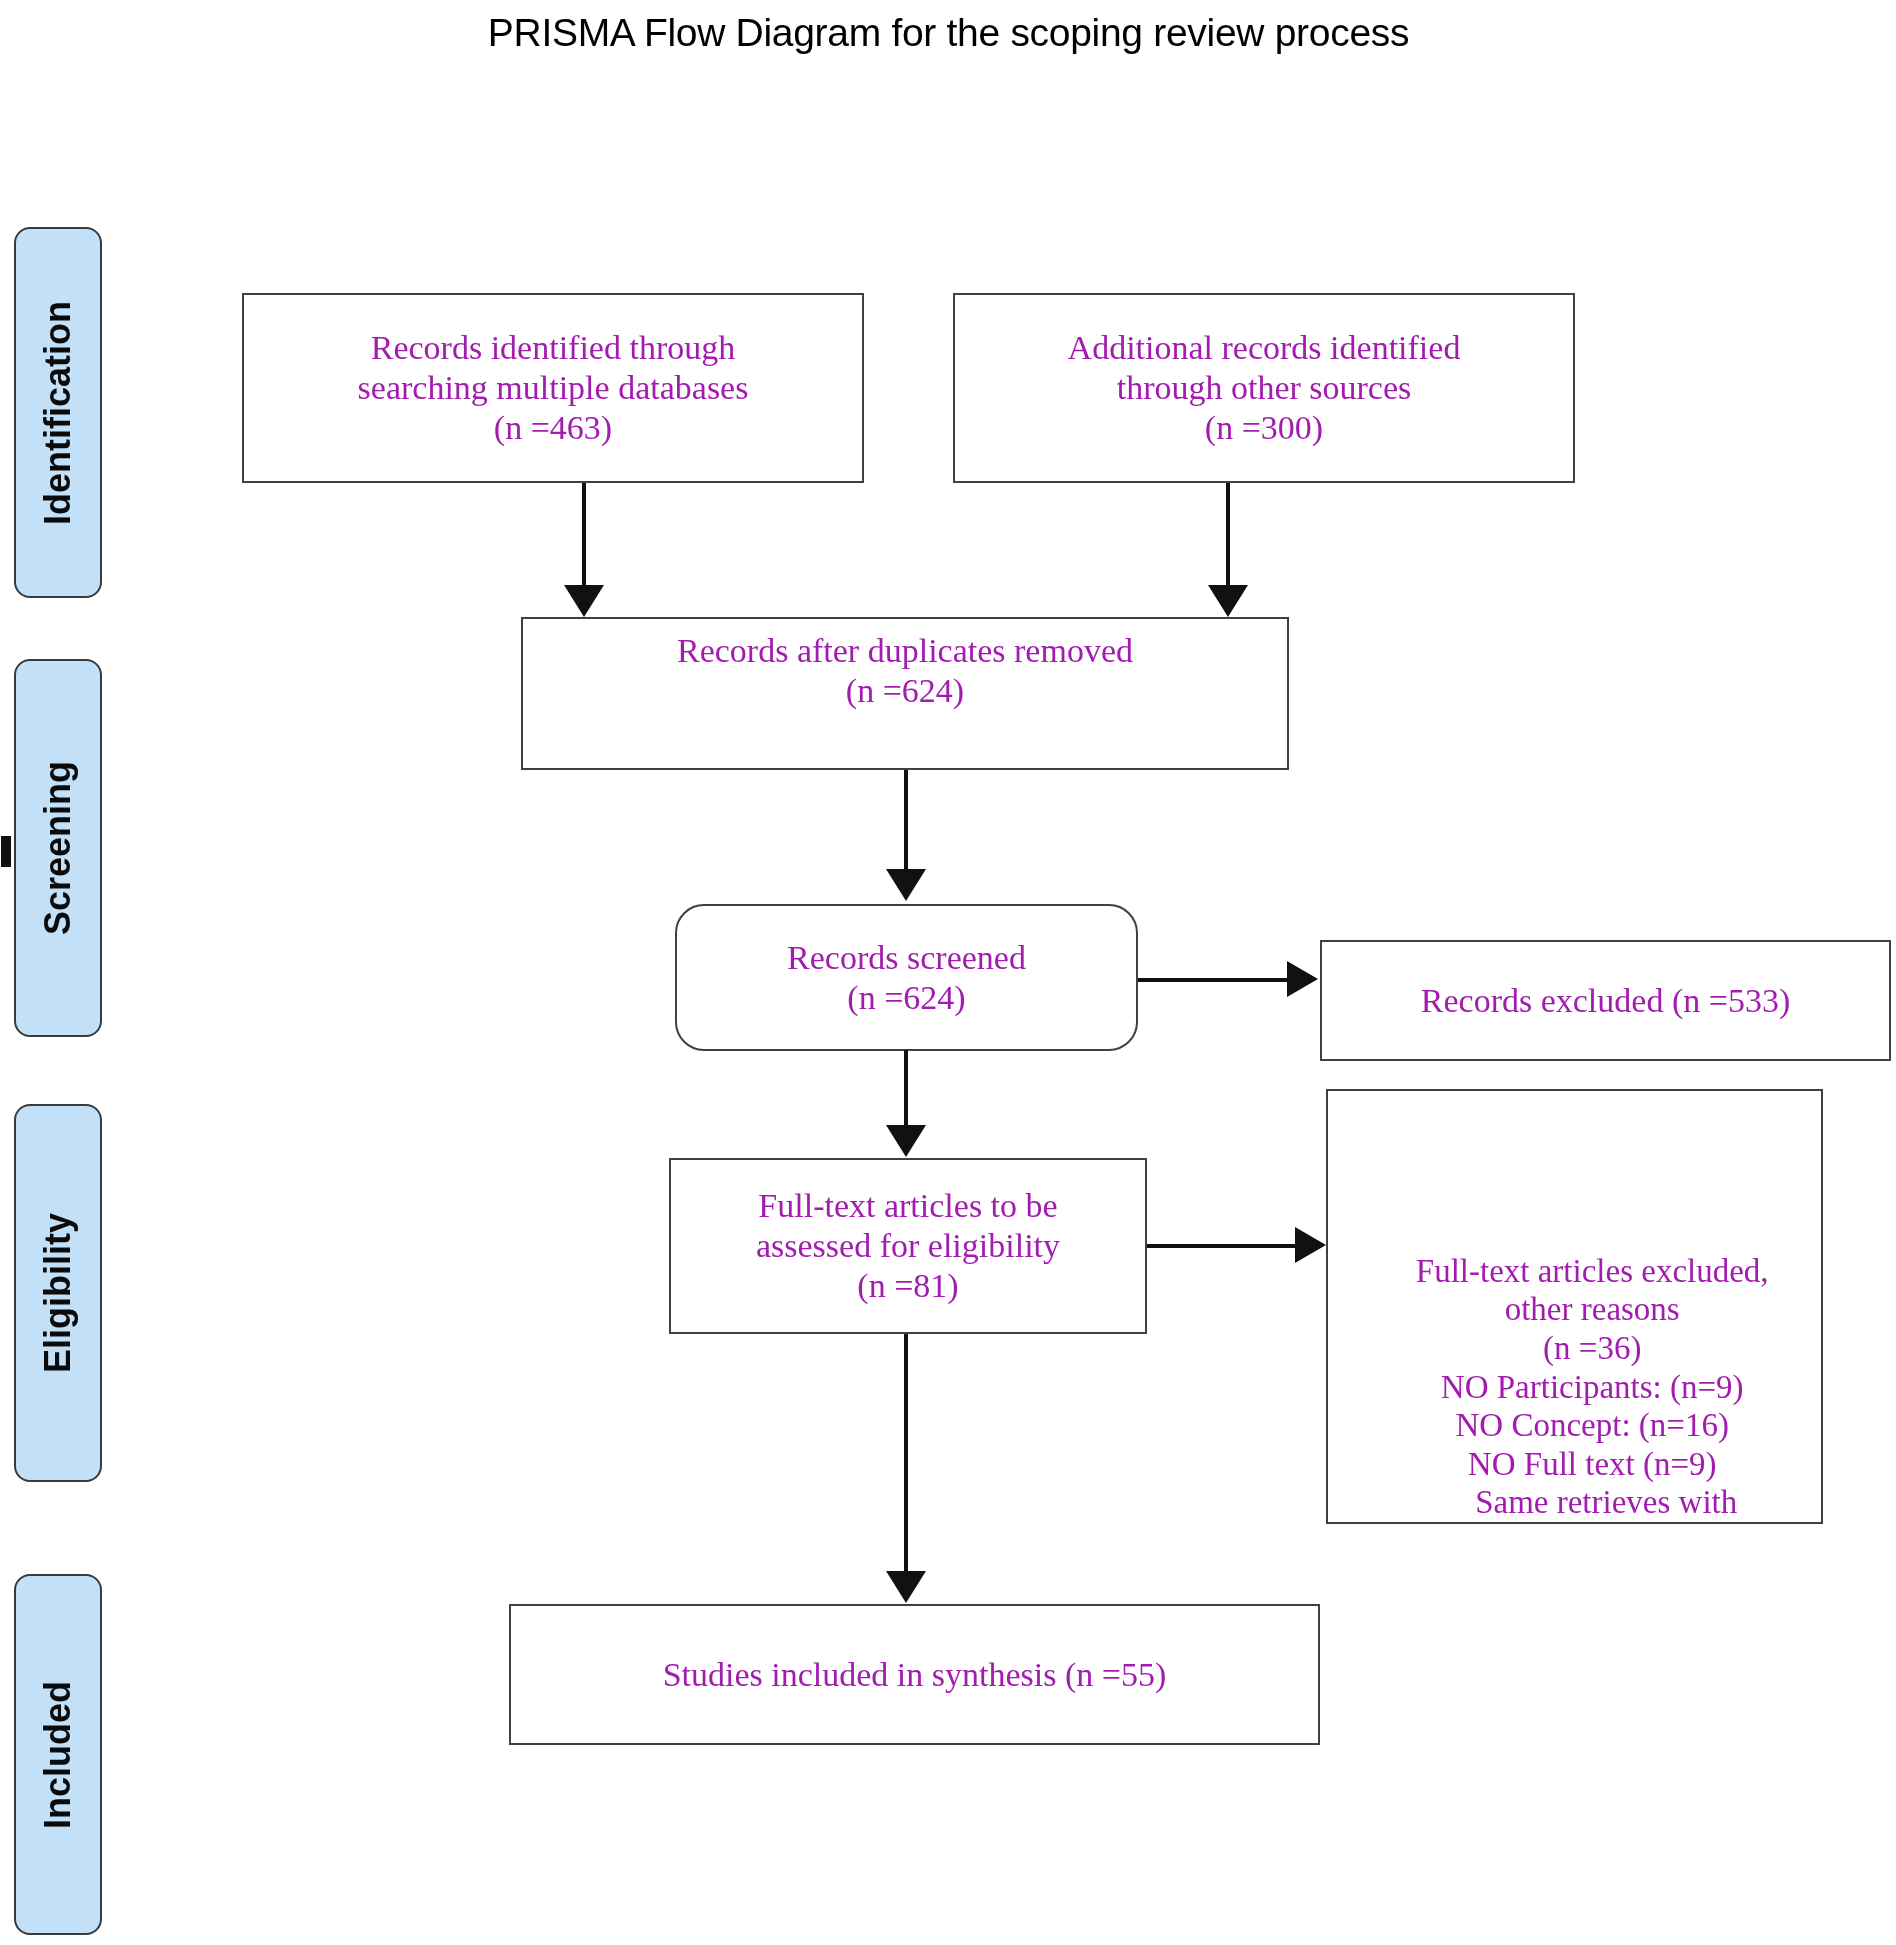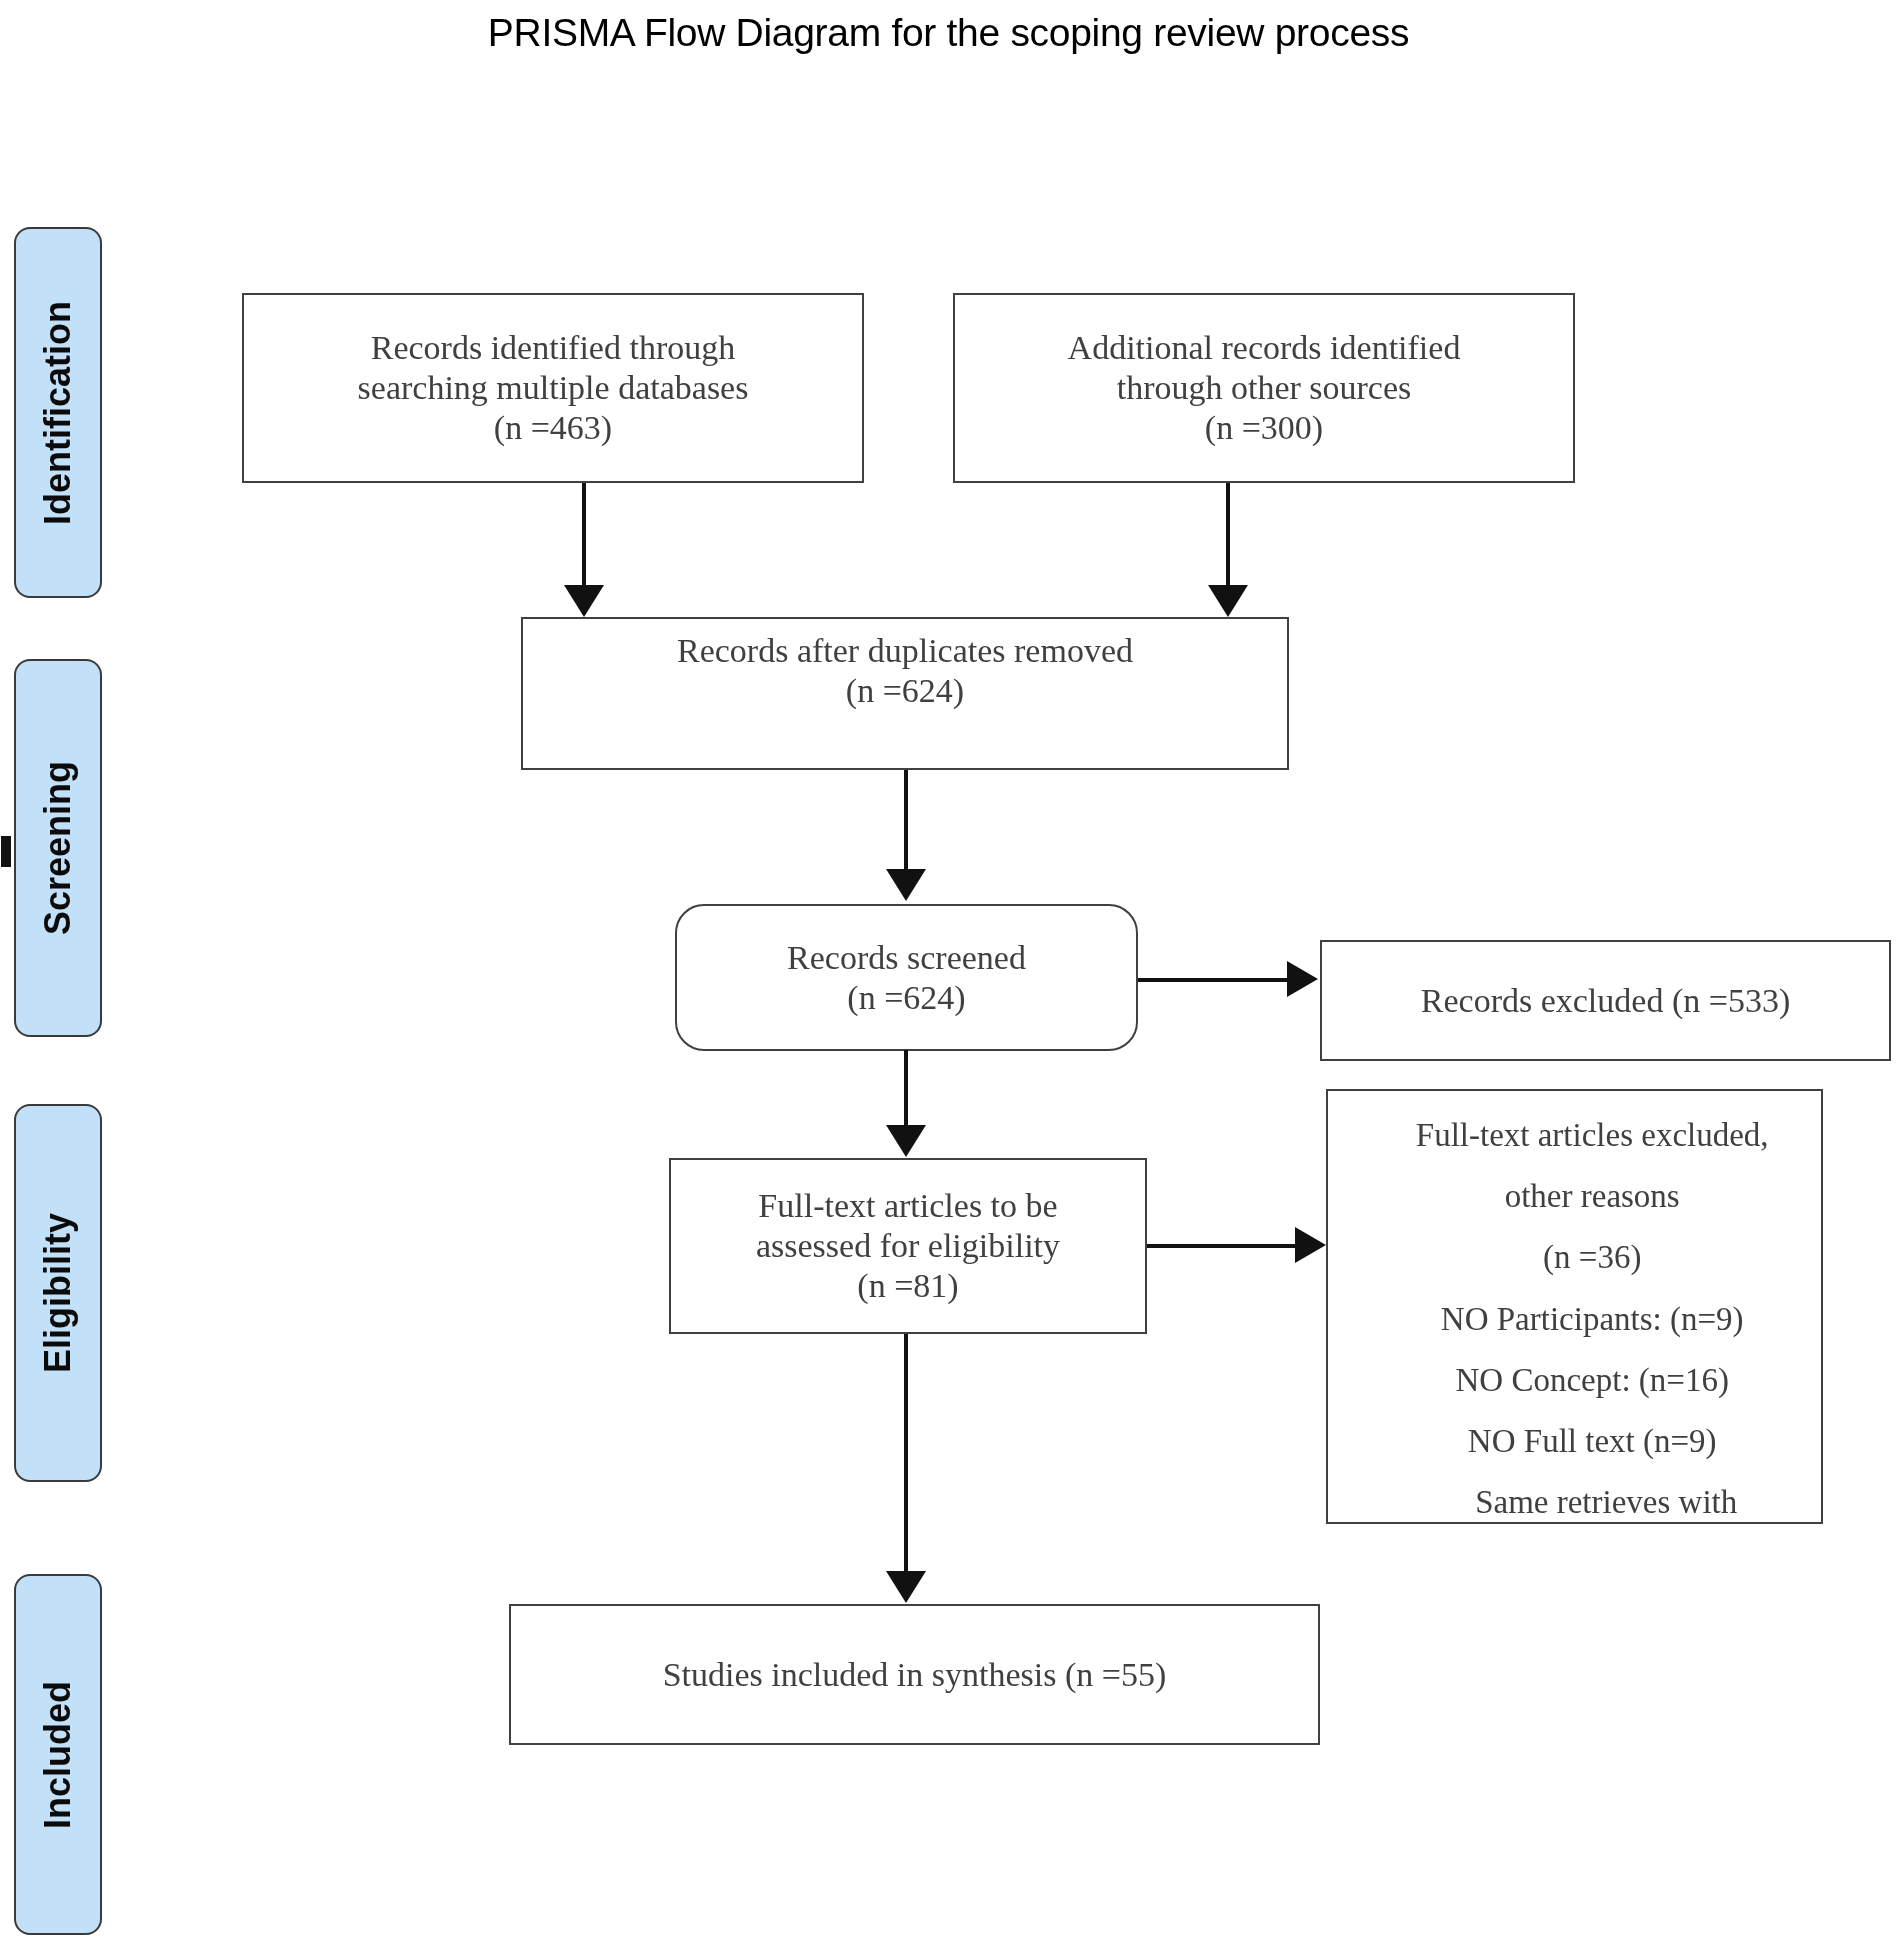--- a/index.html
+++ b/index.html
@@ -70,42 +70,42 @@
     height: 31px;
     background: #111111;
   }
 
   
   .flow-box {
     position: absolute;
     background: #ffffff;
     border: 2.5px solid #404040;
     box-sizing: border-box;
-    color: #404040;
+    color: #a21caf;
     font-family: "Liberation Serif", "DejaVu Serif", serif;
     font-size: 34px;
     line-height: 1.17;
     text-align: center;
     display: flex;
     flex-direction: column;
     justify-content: center;
     align-items: center;
     padding: 0 8.6px;
   }
   .flow-box .line { display: block; width: 100%; }
 
   #box-databases      { left: 242px;  top: 293px;  width: 622px; height: 190px; }
   #box-other-sources  { left: 953px; top: 293px;  width: 622px; height: 190px; }
   #box-duplicates     { left: 521px;  top: 617px; width: 768px; height: 153px;
                         justify-content: flex-start; padding-top: 12px; }
   #box-screened       { left: 675px; top: 904px; width: 463px;  height: 147px; border-radius: 29px; }
   #box-excluded       { left: 1320px; top: 919px; width: 571px;  height: 121px; margin-top: 21px; }
   #box-fulltext       { left: 669px; top: 1158px; width: 478px;  height: 176px; }
   #box-reasons        { left: 1326px; top: 1089px; width: 497px;  height: 435px;
-                        justify-content: space-between; padding-top: 25px; font-size: 33px; padding-left: 44px; }
+                        justify-content: flex-end; padding-top: 25px; font-size: 33px; padding-left: 44px; }
   #box-included       { left: 509px;  top: 1604px; width: 811px; height: 141px; }
 
   
   #box-reasons .indent { padding-left: 28px; }
 
   
   .vline {
     position: absolute;
     width: 4.3px;
     background: #111111;

